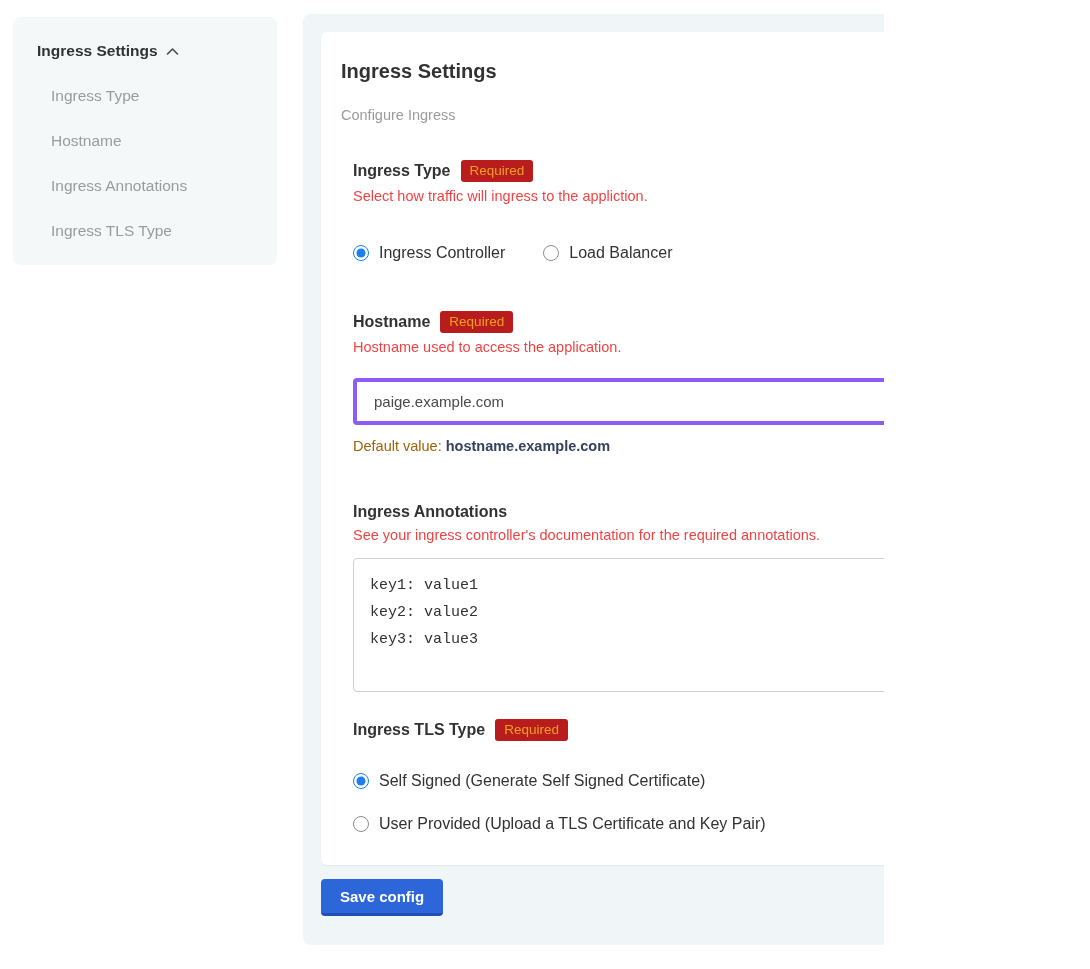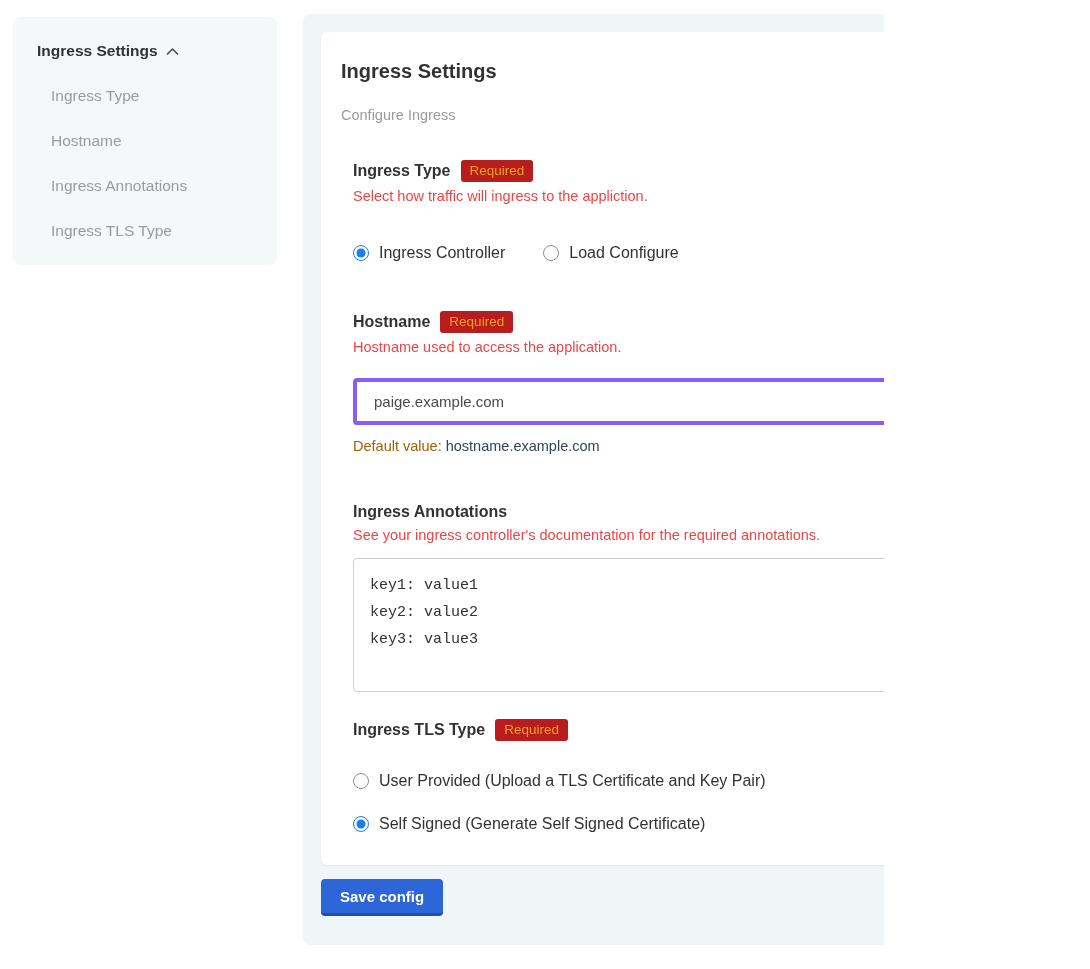--- a/index.html
+++ b/index.html
@@ -88,21 +88,21 @@
   .text-input {
     width:664px; height:47px;
     border:4px solid #8b5cf6; border-radius:4px;
     padding:0 17px;
     font-family:"Liberation Sans","DejaVu Sans",sans-serif;
     font-size:15px; color:#4a4a4a;
     background:#fff; outline:none;
   }
   .default-line { margin-top:13px; font-size:14.5px; }
   .default-prefix { color:#a16207; }
-  .default-value { color:#36415e; font-weight:normal; }
+  .default-value { color:#36415e; font-weight:bold; }
 
   .annotations-textarea {
     width:664px; height:134px;
     border:1px solid #cfcfcf; border-radius:4px;
     padding:13px 16px;
     font-family:"Liberation Mono","DejaVu Sans Mono",monospace;
     font-size:15px; line-height:27px; color:#323232;
     background:#fff; outline:none;
     resize:both; white-space:pre;
   }
@@ -168,21 +168,21 @@
           <span class="required-badge">Required</span>
         </div>
         <div class="section-help">Select how traffic will ingress to the appliction.</div>
         <div class="radio-row ingress-type-radios">
           <div class="radio-option selected">
             <span class="radio-circle"></span>
             <span class="radio-label">Ingress Controller</span>
           </div>
           <div class="radio-option">
             <span class="radio-circle"></span>
-            <span class="radio-label">Load Configure</span>
+            <span class="radio-label">Load Balancer</span>
           </div>
         </div>
       </div>
 
       <div class="section sec-hostname">
         <div class="section-head">
           <span class="section-label">Hostname</span>
           <span class="required-badge">Required</span>
         </div>
         <div class="section-help">Hostname used to access the application.</div>
@@ -206,27 +206,27 @@
 key3: value3</textarea>
         </div>
       </div>
 
       <div class="section sec-tls">
         <div class="section-head">
           <span class="section-label">Ingress TLS Type</span>
           <span class="required-badge">Required</span>
         </div>
         <div class="tls-radios">
+          <div class="radio-option selected">
+            <span class="radio-circle"></span>
+            <span class="radio-label">Self Signed (Generate Self Signed Certificate)</span>
+          </div>
           <div class="radio-option">
             <span class="radio-circle"></span>
             <span class="radio-label">User Provided (Upload a TLS Certificate and Key Pair)</span>
-          </div>
-          <div class="radio-option selected">
-            <span class="radio-circle"></span>
-            <span class="radio-label">Self Signed (Generate Self Signed Certificate)</span>
           </div>
         </div>
       </div>
 
     </div>
 
     <button class="save-button">Save config</button>
   </section>
 
 </div>

